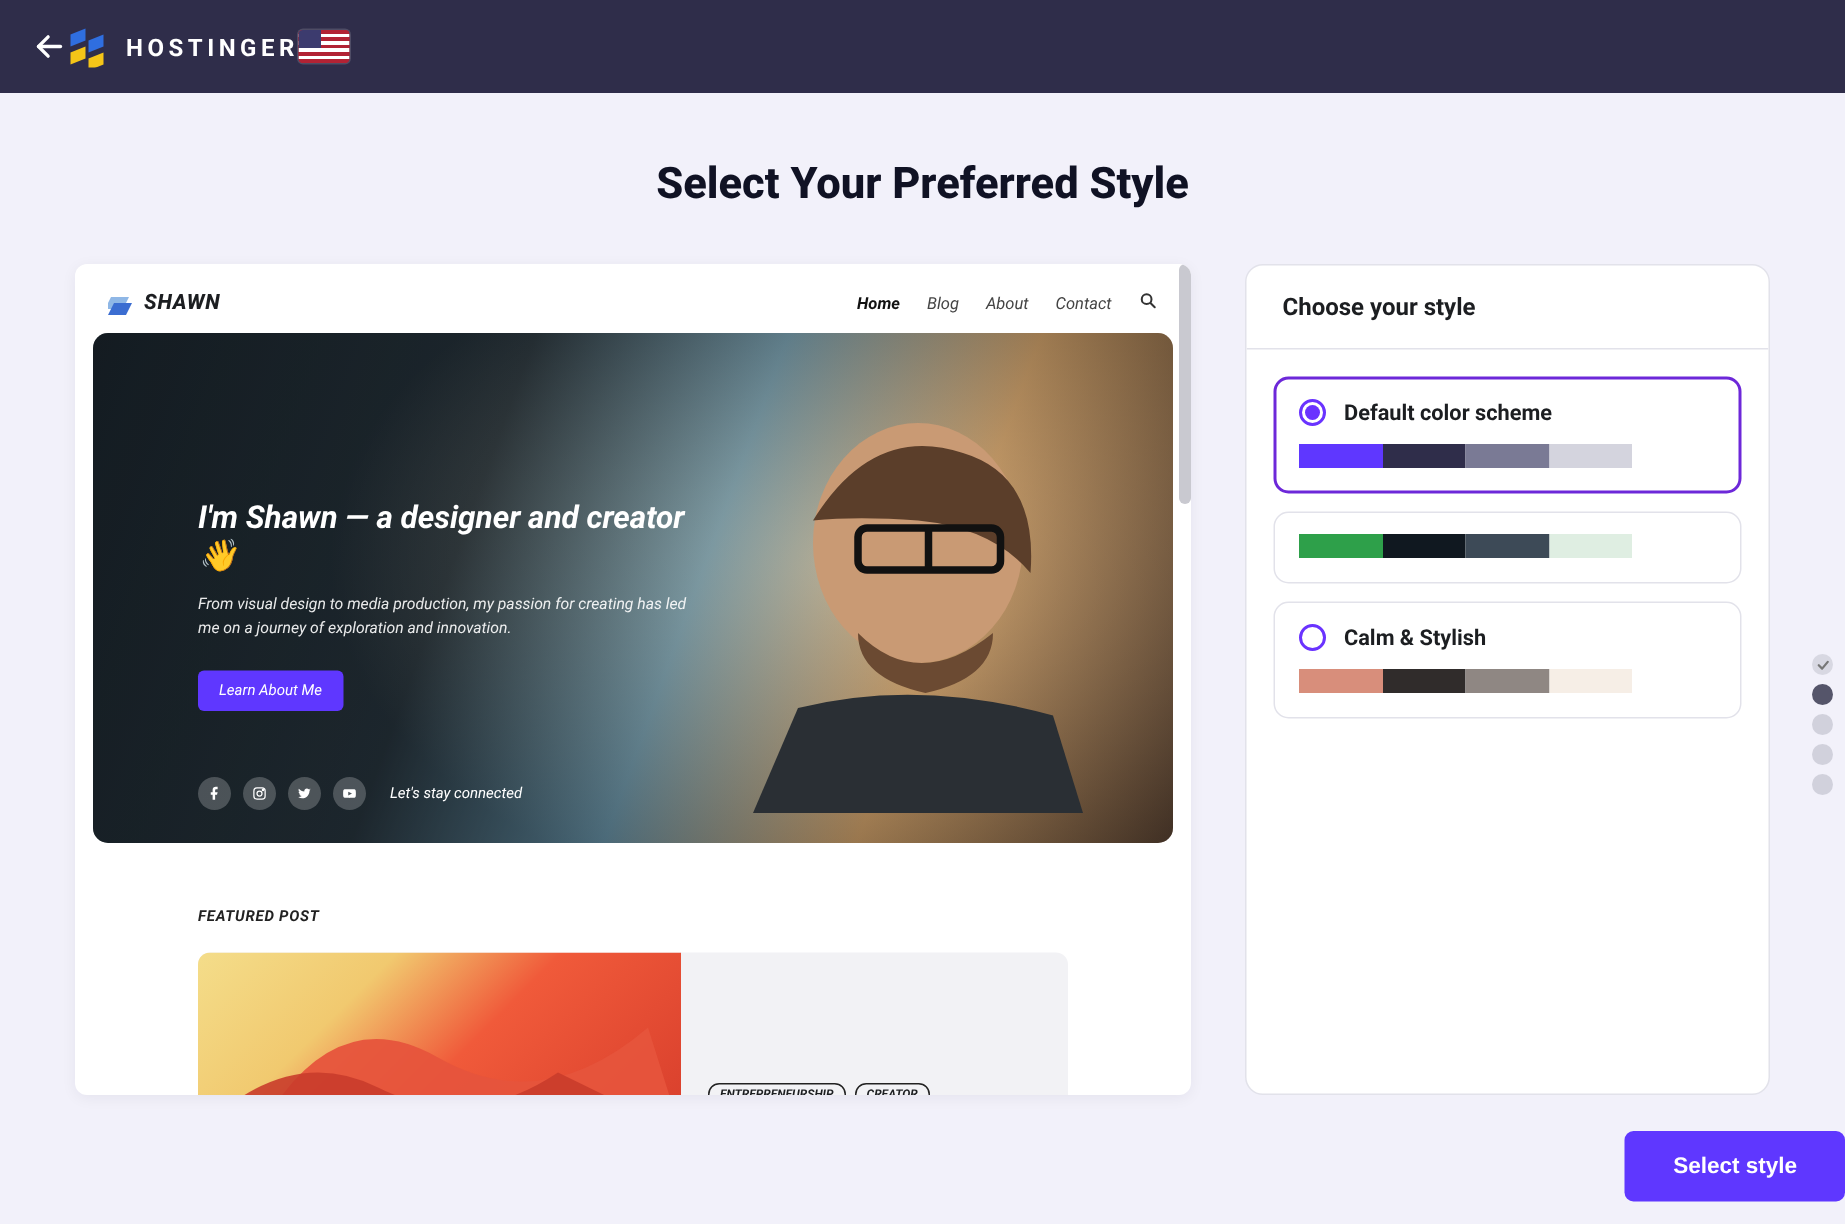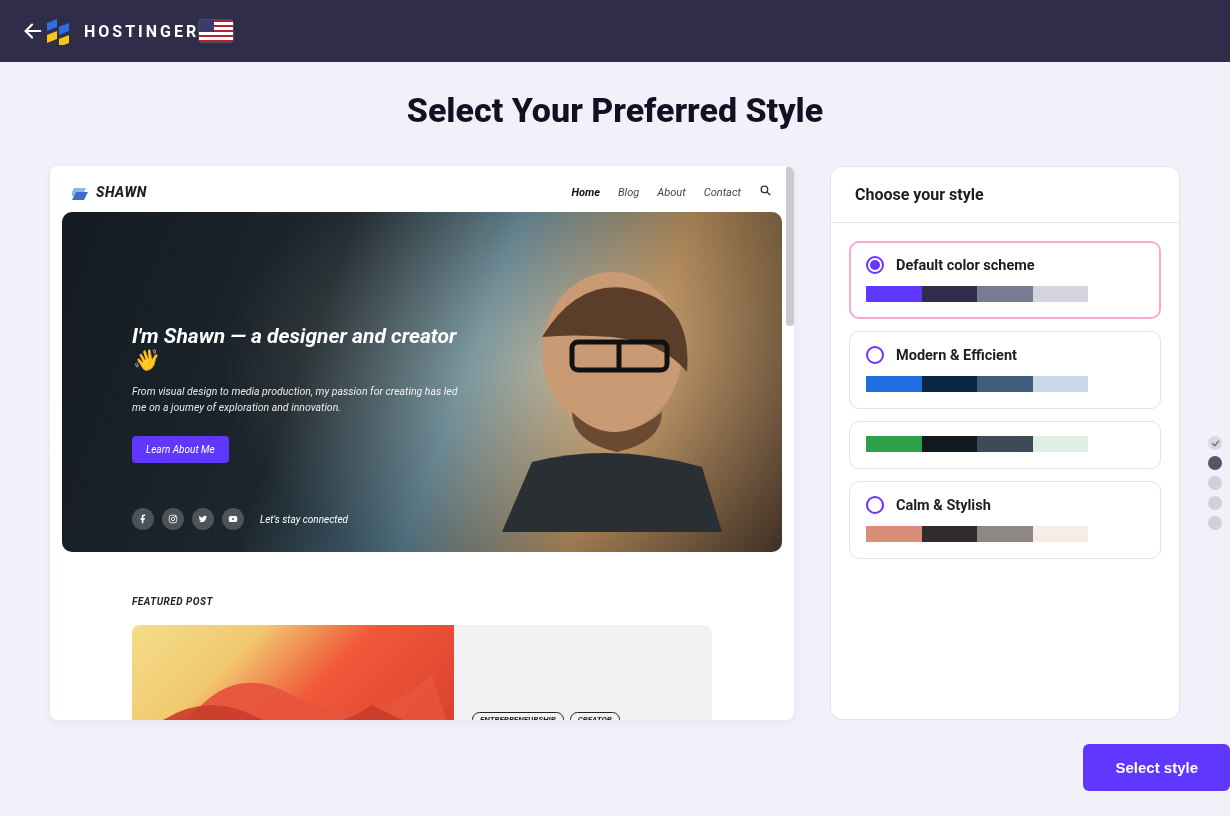--- a/index.html
+++ b/index.html
@@ -52,23 +52,23 @@
     background: repeating-linear-gradient(#b22234 0 2.44px, #fff 2.44px 4.88px);
   }
   .flag .canton {
     position: absolute;
     top: 0; left: 0;
     width: 15px; height: 12px;
     background: #3c3b6e;
   }
   .page-title {
     text-align: center;
-    font-size: 34px;
+    font-size: 29px;
     font-weight: 800;
-    margin-top: 28px;
+    margin-top: 44px;
     color: #101224;
   }
   .content {
     display: flex;
     gap: 36px;
     padding: 36px 50px 0 50px;
     height: 590px;
   }
   .preview-outer {
     flex: 1;
@@ -235,21 +235,21 @@
     overflow-y: auto;
   }
   .style-card {
     border: 1px solid #e2e2ea;
     border-radius: 10px;
     padding: 14px 16px 16px 16px;
     cursor: pointer;
     background: #fff;
   }
   .style-card.selected {
-    border: 2px solid #f9a8d4;
+    border: 2px solid #6d28d9;
     padding: 13px 15px 15px 15px;
   }
   .style-card-head {
     display: flex;
     align-items: center;
     gap: 12px;
     margin-bottom: 12px;
   }
   .radio {
     width: 18px; height: 18px;
@@ -439,33 +439,20 @@
           </div>
           <div class="swatch-row">
             <div style="background: rgb(95, 55, 255);"></div>
             <div style="background: rgb(47, 45, 74);"></div>
             <div style="background: rgb(122, 122, 149);"></div>
             <div style="background: rgb(212, 212, 222);"></div>
             <div style="background: rgb(255, 255, 255);"></div>
           </div>
         </div>
         <div class="style-card">
-          <div class="style-card-head">
-            <div class="radio"></div>
-            <div class="style-name">Modern &amp; Efficient</div>
-          </div>
-          <div class="swatch-row">
-            <div style="background: rgb(31, 111, 224);"></div>
-            <div style="background: rgb(12, 39, 68);"></div>
-            <div style="background: rgb(63, 94, 122);"></div>
-            <div style="background: rgb(201, 217, 232);"></div>
-            <div style="background: rgb(255, 255, 255);"></div>
-          </div>
-        </div>
-        <div class="style-card">
           <div class="swatch-row">
             <div style="background: rgb(46, 160, 74);"></div>
             <div style="background: rgb(16, 24, 32);"></div>
             <div style="background: rgb(61, 74, 87);"></div>
             <div style="background: rgb(223, 238, 226);"></div>
             <div style="background: rgb(255, 255, 255);"></div>
           </div>
         </div>
         <div class="style-card">
           <div class="style-card-head">

